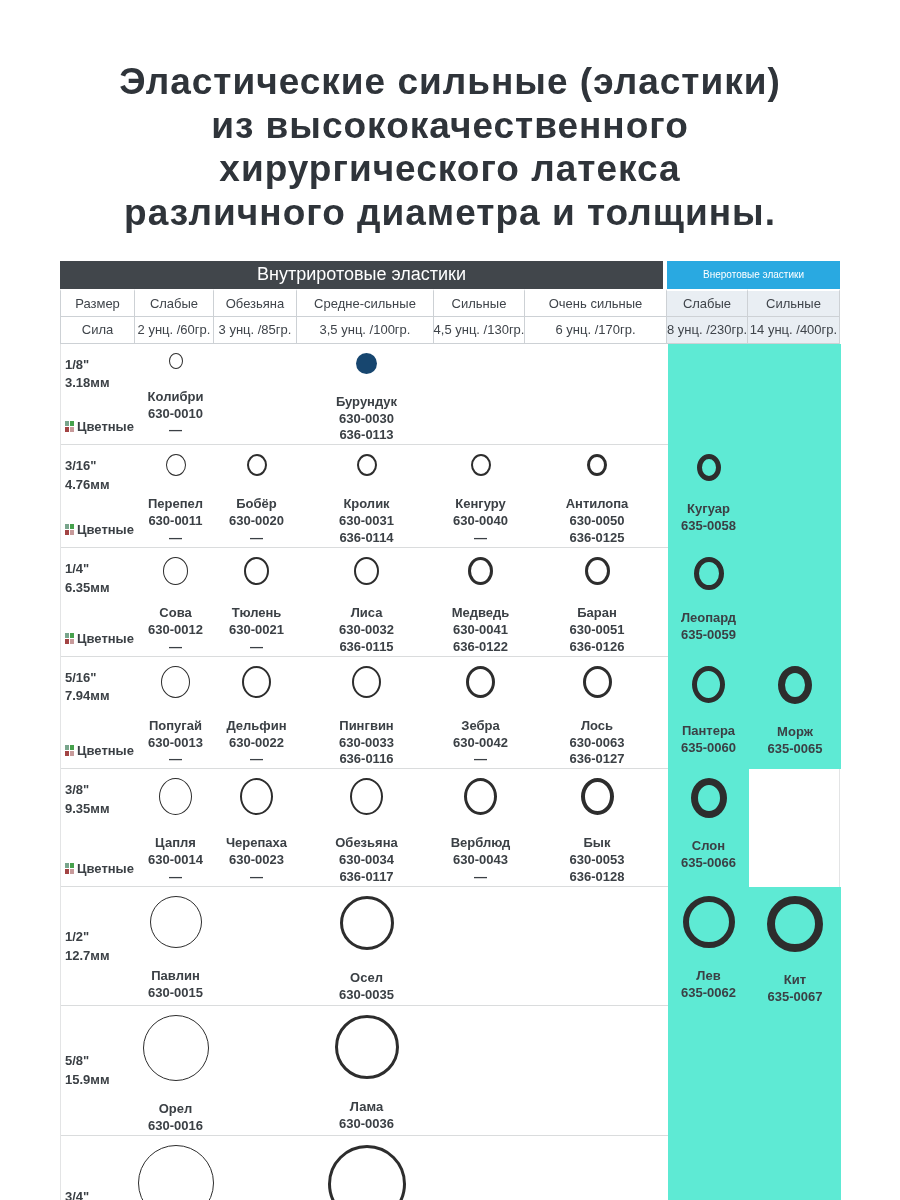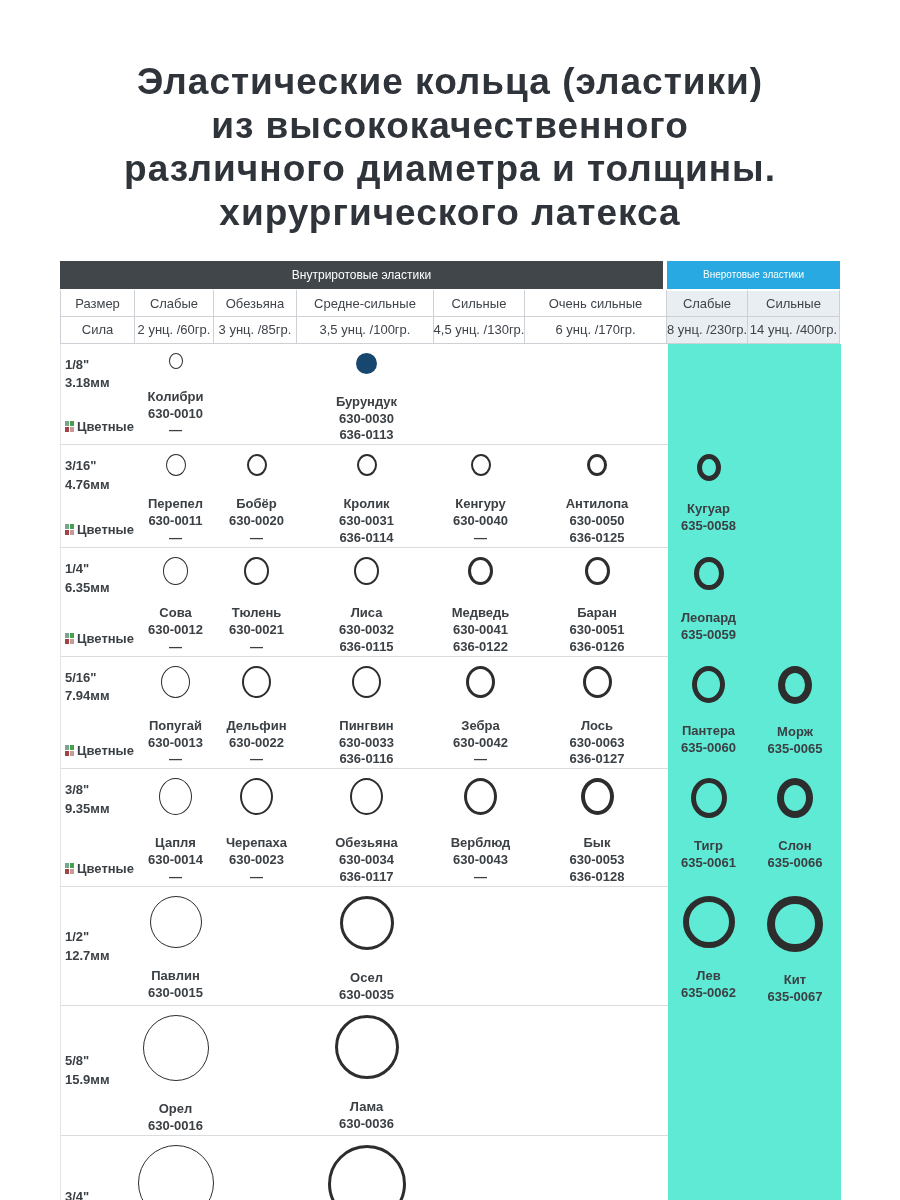--- a/index.html
+++ b/index.html
@@ -15,21 +15,21 @@
   }
   .table-wrap{
     width:780px;margin:26px auto 0;
     --cols:75px 79px 83px 137px 91px 142px 81px 92px;
     font-size:13px;
   }
   .hdr-top{display:grid;grid-template-columns:var(--cols);height:28px;}
   .hdr-dark{
     grid-column:1/7;background:#41464b;color:#fff;
     display:flex;align-items:center;justify-content:center;
-    font-size:12px;border-right:4px solid #fff;
+    font-size:18px;border-right:4px solid #fff;
   }
   .hdr-cyan{
     grid-column:7/9;background:#29a9e1;color:#fff;
     display:flex;align-items:center;justify-content:center;font-size:10px;
   }
   .hdr-row{display:grid;grid-template-columns:var(--cols);}
   .hcell{
     background:#fff;border:1px solid #cdd1d5;border-top:2px solid #fff;
     margin-left:-1px;display:flex;align-items:center;justify-content:center;
     height:25px;white-space:nowrap;color:#3f444a;
@@ -55,24 +55,24 @@
     padding-top:9px;text-align:center;
   }
   .ring{border-radius:50%;flex:none;box-sizing:border-box;}
   .nm{font-weight:bold;margin-top:20px;line-height:1.3;white-space:nowrap;}
   .cd{font-weight:bold;line-height:1.3;white-space:nowrap;}
 </style>
 </head>
 <body>
 
 <div class="title">
-  <div>Эластические кольца (эластики)</div>
+  <div>Эластические сильные (эластики)</div>
   <div>из высококачественного</div>
+  <div>хирургического латекса</div>
   <div>различного диаметра и толщины.</div>
-  <div>хирургического латекса</div>
 </div>
 
 <div class="table-wrap">
   <div class="hdr-top">
     <div class="hdr-dark">Внутриротовые эластики</div>
     <div class="hdr-cyan">Внеротовые эластики</div>
   </div>
   <div class="hdr-row labels" id="hdr-labels">
     <div class="hcell">Размер</div>
   <div class="hcell">Слабые</div>
@@ -331,25 +331,20 @@
           <div class="cd">630-0043</div>
           <div class="cd">—</div>
         </div>
         <div class="slot">
           <div class="ring" style="height: 37px; width: 33px; border: 4px solid rgb(45, 45, 45);"></div>
           <div class="nm">Бык</div>
           <div class="cd">630-0053</div>
           <div class="cd">636-0128</div>
         </div>
         <div class="slot extra">
-          <div class="ring" style="height: 40px; width: 36px; border: 5.5px solid rgb(45, 45, 45);"></div>
-          <div class="nm">Тигр</div>
-          <div class="cd">635-0061</div>
-        </div>
-        <div class="slot extra">
           <div class="ring" style="height: 40px; width: 36px; border: 7px solid rgb(45, 45, 45);"></div>
           <div class="nm">Слон</div>
           <div class="cd">635-0066</div>
         </div>
       </div>
       <div class="trow" style="min-height: 103px;">
         <div class="size-cell nocol">
           <div>
             <div class="sz">1/2"</div>
             <div class="sz">12.7мм</div>

